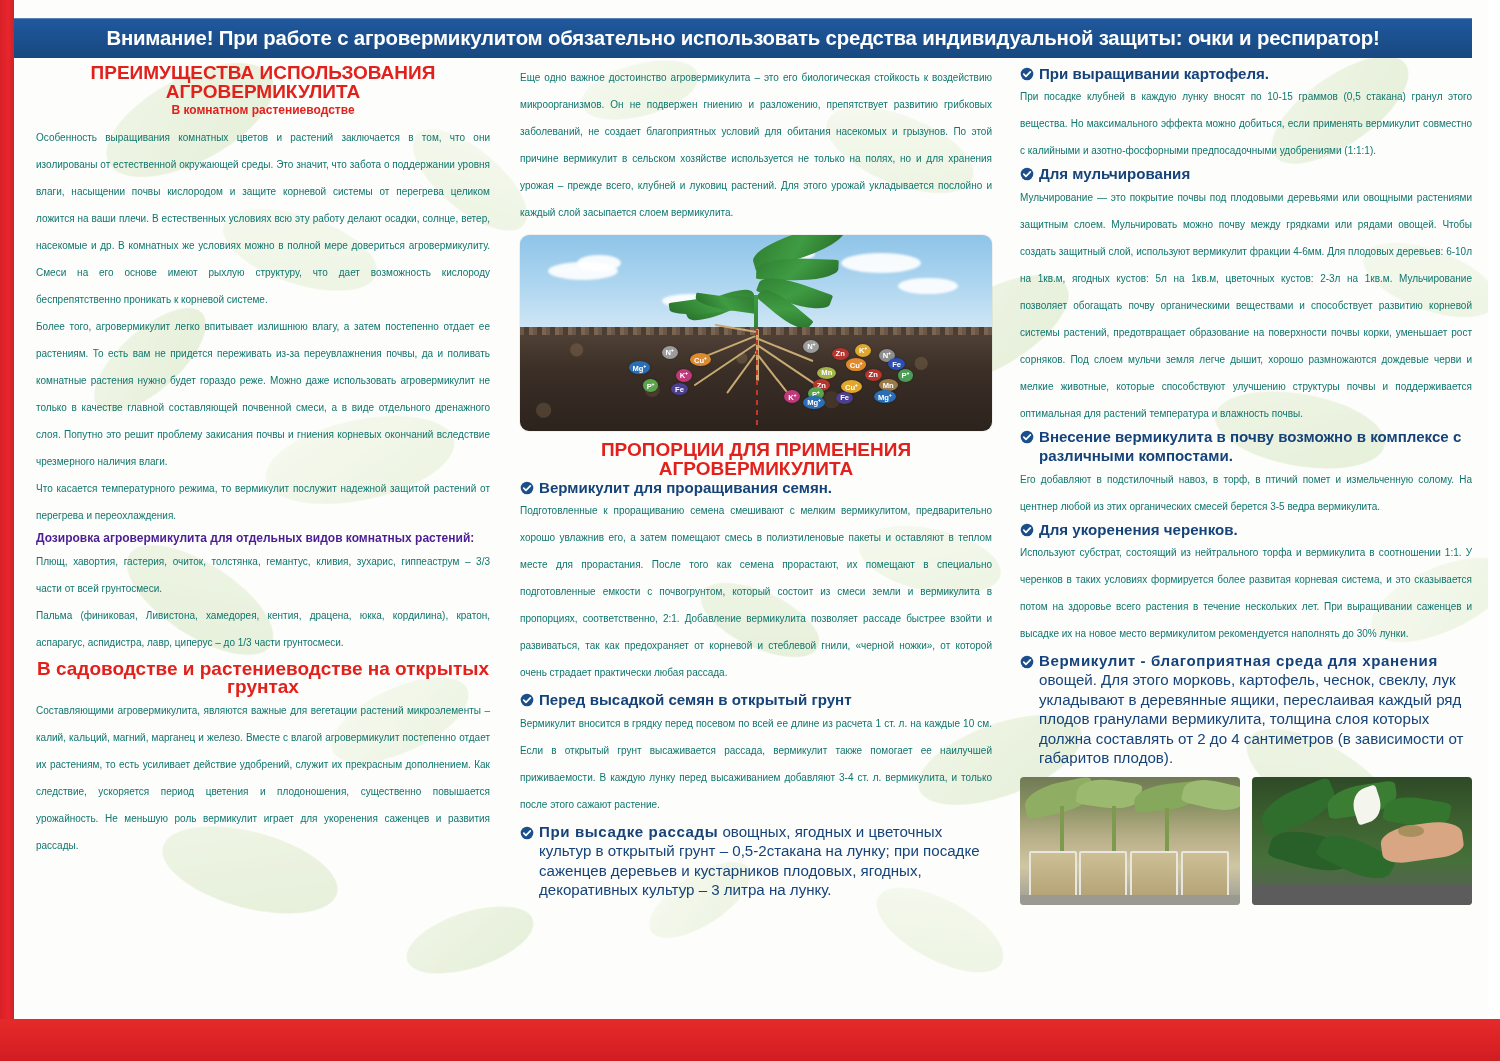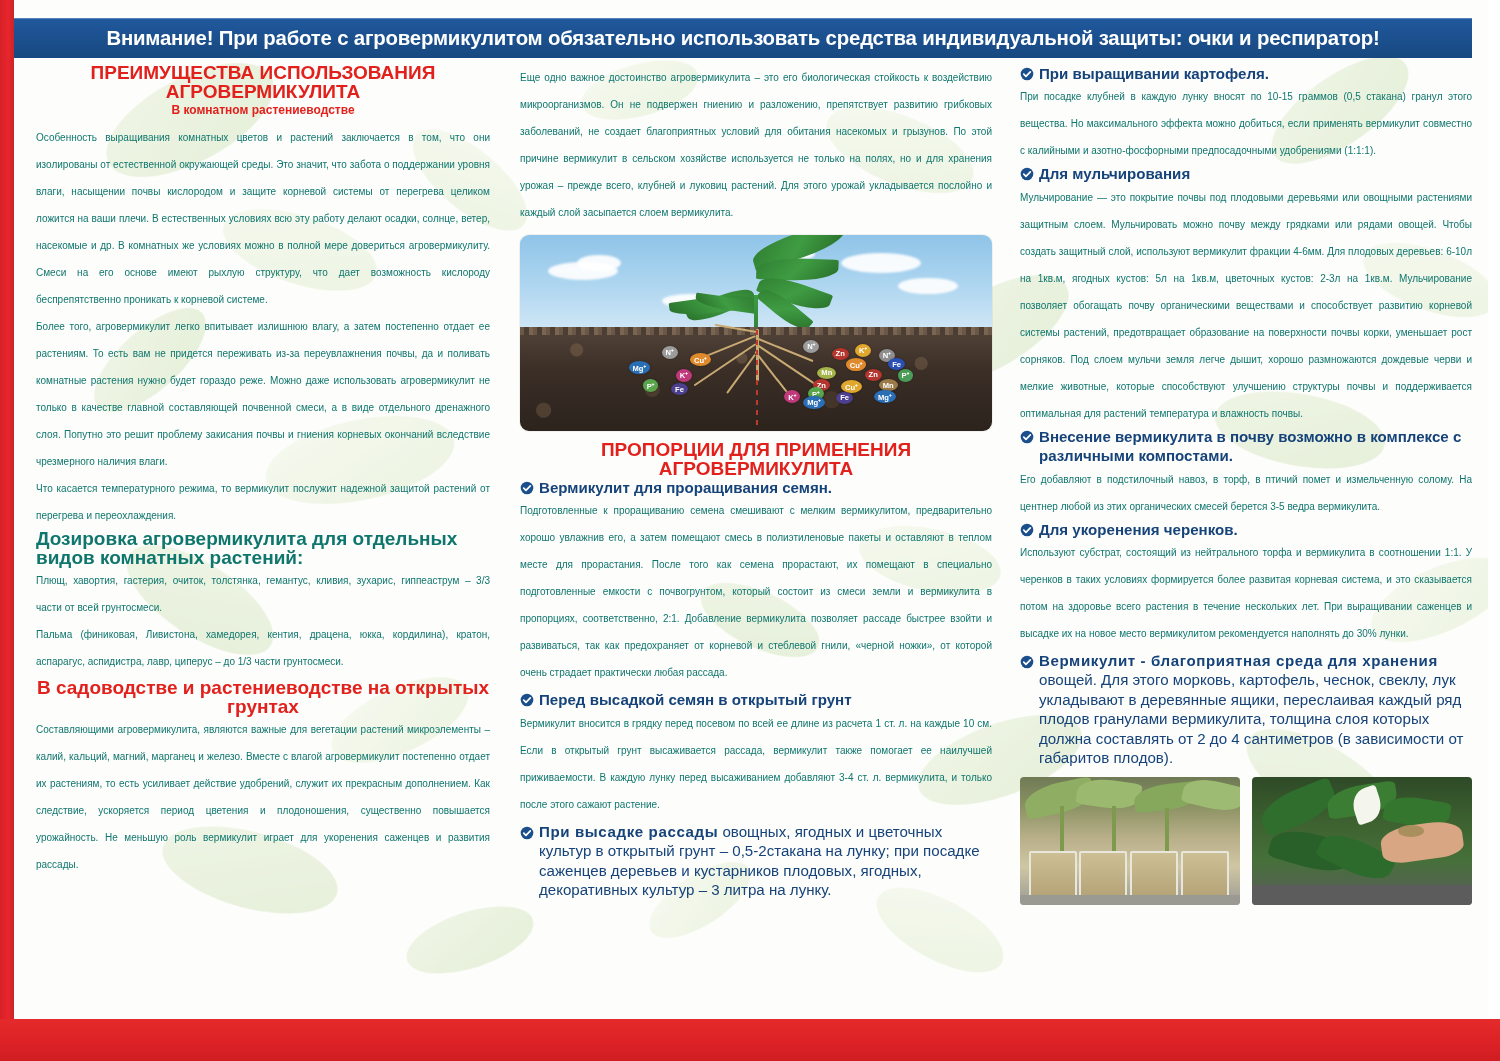--- a/index.html
+++ b/index.html
@@ -86,23 +86,23 @@
     color:#e2211c;
     font-weight:bold;
     font-size:19px;
     line-height:18.5px;
     text-align:center;
     font-family:"Liberation Sans", sans-serif;
   }
   .head-red.sub{font-size:12px;}
 
   .head-blue{
-    color:#0f766e;
+    color:#4c1d95;
     font-weight:bold;
-    font-size:19px;
+    font-size:12px;
     line-height:19.4px;
     font-family:"Liberation Sans", sans-serif;
   }
 
   .bullet-head{
     display:flex;
     align-items:flex-start;
     gap:5px;
     color:#15437a;
     font-weight:bold;

